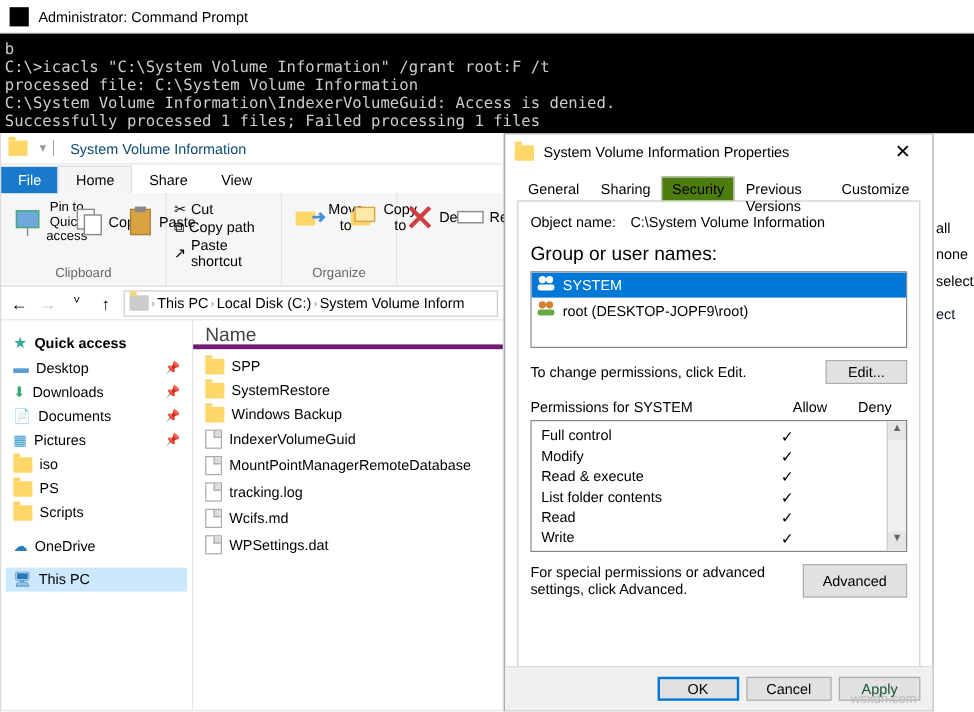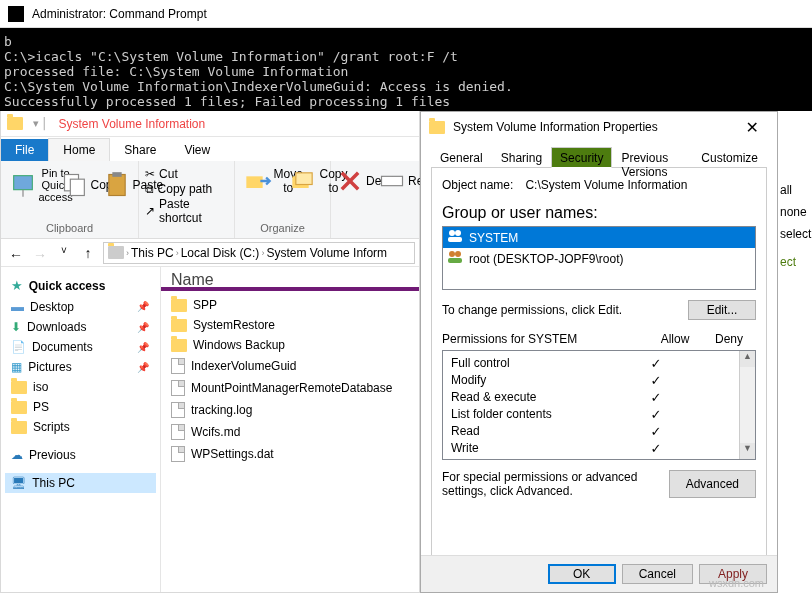--- a/index.html
+++ b/index.html
@@ -69,21 +69,21 @@
 .permbox{border:1px solid #828790;height:110px;display:flex}
 .permlist{flex:1;padding:4px 8px}
 .permlist .prow{display:flex;font-size:12px;padding:1px 0}
 .permlist .prow .c1{flex:1}
 .permlist .prow .c2,.permlist .prow .c3{width:50px;text-align:center;font-size:13px}
 .scroll{width:16px;background:#f0f0f0;border-left:1px solid #ccc;display:flex;flex-direction:column}
 .scroll .ar{height:16px;text-align:center;font-size:9px;color:#666;background:#e6e6e6}
 .special{display:flex;margin-top:10px;gap:8px}
 .special .txt{flex:1;font-size:12px}
 .dlg-btns{display:flex;justify-content:flex-end;gap:6px;padding:8px 10px;position:absolute;bottom:0;left:0;right:0;border-top:1px solid #ddd;background:#f0f0f0}
-.dlg-btns .btn.dis{color:#7f1d1d}
+.dlg-btns .btn.dis{color:#14532d}
 
 .rstrip{position:absolute;right:0;top:141px;width:34px;font-size:12px;color:#333}
 .rstrip div{padding:4px 2px}
 svg{overflow:visible}
 </style>
 </head>
 <body>
 
 <div class="cmd">
   <div class="cmd-title">
@@ -94,21 +94,21 @@
 <span>C:\&gt;icacls "C:\System Volume Information" /grant root:F /t</span>
 <span>processed file: C:\System Volume Information</span>
 <span>C:\System Volume Information\IndexerVolumeGuid: Access is denied.</span>
 <span>Successfully processed 1 files; Failed processing 1 files</span></div>
 </div>
 
 <div class="explorer">
   <div class="exp-header">
     <span class="folder-ico"></span>
     <span class="arrows">▾ │</span>
-    <span style="color:#ef4444">System Volume Information</span>
+    <span style="color:#0c4a6e">System Volume Information</span>
   </div>
   <div class="tabs">
     <div class="tab file">File</div>
     <div class="tab active">Home</div>
     <div class="tab">Share</div>
     <div class="tab">View</div>
   </div>
   <div class="ribbon">
     <div class="rgrp" style="width:138px">
       <div class="big">
@@ -241,21 +241,21 @@
           <span class="folder-ico"></span>
           <span>PS</span>
         </div>
       <div class="item">
           <span class="folder-ico"></span>
           <span>Scripts</span>
         </div>
       <div style="height:8px"></div>
       <div class="item">
           <span style="color:#2a7ab9">☁</span>
-          <span>Previous</span>
+          <span>OneDrive</span>
         </div>
       <div style="height:8px"></div>
       <div class="item sel">
           <span style="color:#2a7ab9">🖥</span>
           <span>This PC</span>
         </div>
     </div>
     <div style="flex:1">
       <div class="listhdr">Name</div>
       <div class="list" id="filelist">
@@ -392,16 +392,16 @@
     <button class="btn def">OK</button>
     <button class="btn">Cancel</button>
     <button class="btn dis">Apply</button>
   </div>
 </div>
 
 <div class="rstrip">
   <div style="margin-top:38px">all</div>
   <div>none</div>
   <div>selecti</div>
-  <div style="color:#4d7c0f;margin-top:6px">ect</div>
+  <div style="color:#0f172a;margin-top:6px">ect</div>
 </div>
 
 <div style="position:absolute;bottom:4px;right:48px;font-size:11px;color:#bbb">wsxdn.com</div>
 
 </body></html>

